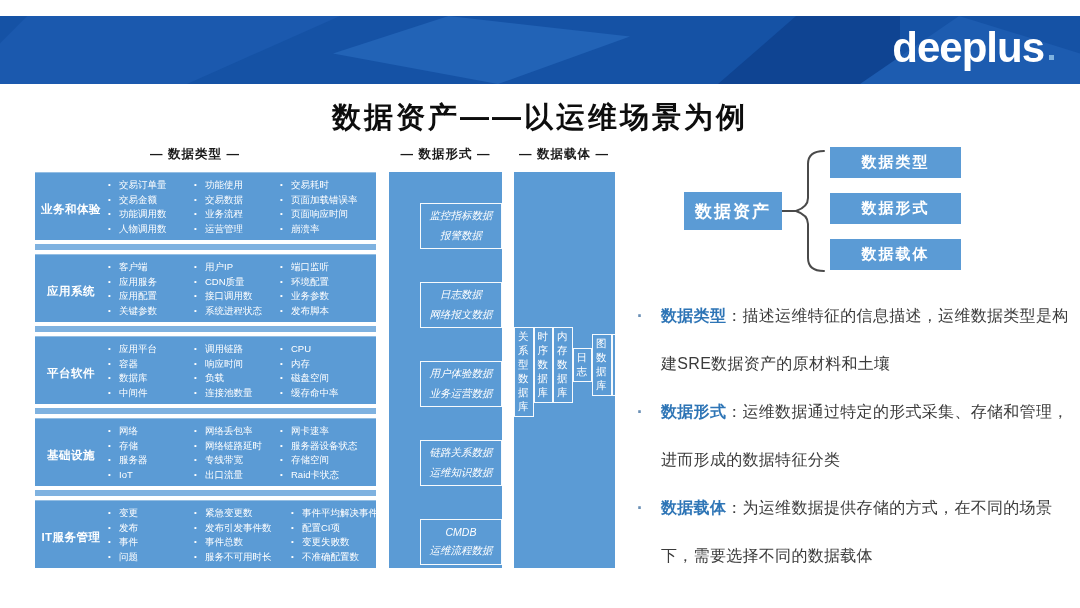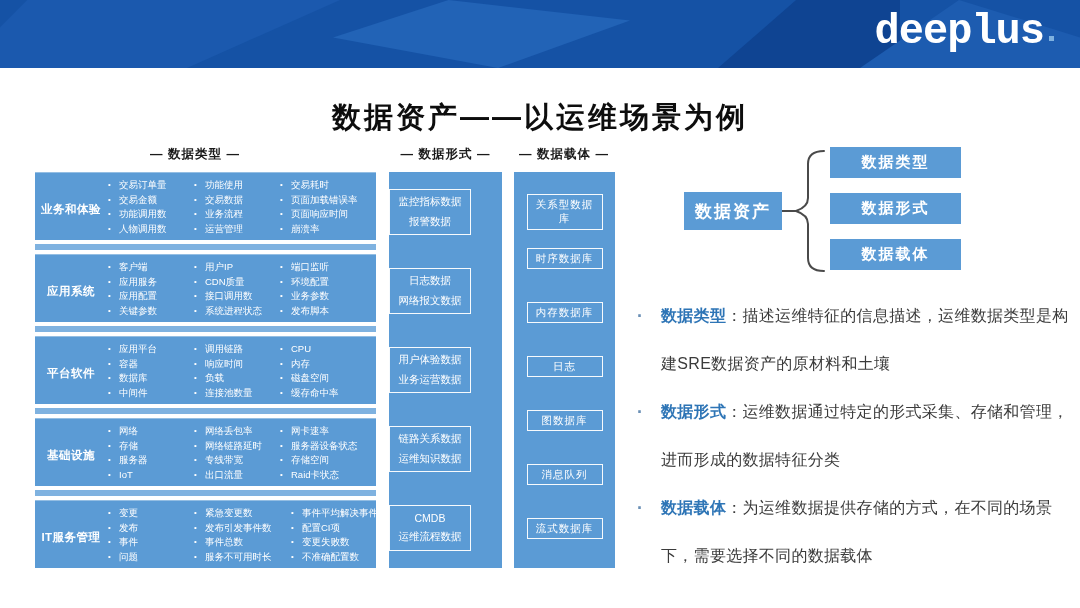--- a/index.html
+++ b/index.html
@@ -1,20 +1,20 @@
 <!DOCTYPE html>
 <html><head>
 <meta charset="utf-8">
 <style>
   html,body{margin:0;padding:0;}
   body{font-family:"Liberation Sans","DejaVu Sans",sans-serif;}
   .slide{position:relative;width:1080px;height:608px;background:#ffffff;overflow:hidden;}
 
   
-  .banner{position:absolute;left:0;top:0;width:1080px;height:68px;background:#1552a5;overflow:hidden;font-family:Liberation Mono, monospace;}
+  .banner{position:absolute;left:0;top:16px;width:1080px;height:68px;background:#1552a5;overflow:hidden;}
   .poly{position:absolute;top:0;height:68px;}
   .poly-a{left:0;width:340px;background:#1b59ae;clip-path:polygon(8% 0,100% 0,55% 100%,0 100%,0 40%);}
   .poly-b{left:300px;width:330px;background:#2263b6;clip-path:polygon(45% 0,100% 30%,60% 100%,10% 55%);}
   .poly-c{left:640px;width:260px;background:#0f4492;clip-path:polygon(60% 0,100% 0,100% 100%,30% 100%);}
   .poly-d{left:860px;width:220px;background:#1d5cb0;clip-path:polygon(0 100%,45% 0,100% 55%,100% 100%);}
   .logo{position:absolute;right:26px;top:8px;color:#ffffff;font-weight:bold;font-size:42px;letter-spacing:-1px;line-height:48px;}
   .logo-dot{display:inline-block;width:5px;height:5px;background:#7fb2e0;margin-left:5px;margin-bottom:2px;}
 
   
   .title{position:absolute;left:0;top:98px;width:1080px;text-align:center;font-size:29px;font-weight:bold;color:#0d0d0d;letter-spacing:3px;}
@@ -29,25 +29,25 @@
   .sep{height:14px;background:linear-gradient(#ffffff 0 4px,#7fb2e0 4px 10px,#ffffff 10px 14px);}
   .band-label{width:72px;display:flex;align-items:center;justify-content:center;color:#ffffff;font-weight:bold;font-size:11.5px;letter-spacing:.5px;text-align:center;}
   .bcol{color:#ffffff;font-size:9.5px;line-height:14.6px;}
   .bcol-1{width:86px;}
   .bcol-2{width:86px;}
   .bcol-3{flex:1;}
   .bcol .li{position:relative;padding-left:12px;white-space:nowrap;}
   .bcol .li::before{content:"•";position:absolute;left:1px;top:0;font-size:8px;}
 
   
-  .form-col{position:absolute;left:389px;top:172px;width:113px;height:396px;background:#5b9bd5;box-sizing:border-box;padding-top:17px;display:flex;flex-direction:column;align-items:flex-start;}
+  .form-col{position:absolute;left:389px;top:172px;width:113px;height:396px;background:#5b9bd5;box-sizing:border-box;padding-top:31px;display:flex;flex-direction:column;align-items:flex-end;font-style:italic;}
   .form-box{width:82px;min-height:46px;border:1px solid rgba(255,255,255,.95);margin-bottom:33px;display:flex;flex-direction:column;align-items:center;justify-content:center;gap:6px;color:#ffffff;font-size:10.5px;text-align:center;box-sizing:border-box;padding:4px 0;}
 
   
-  .carrier-col{position:absolute;left:514px;top:172px;width:101px;height:396px;background:#5b9bd5;box-sizing:border-box;padding-top:22px;display:flex;flex-direction:column;align-items:center;}
+  .carrier-col{position:absolute;left:514px;top:172px;width:101px;height:396px;background:#5b9bd5;box-sizing:border-box;padding-top:22px;display:flex;flex-direction:row;align-items:center;}
   .carrier-box{width:76px;min-height:21px;border:1px solid rgba(255,255,255,.95);display:flex;align-items:center;justify-content:center;color:#ffffff;font-size:10.5px;letter-spacing:1px;text-align:center;box-sizing:border-box;padding:2px 3px;margin-bottom:33px;}
   .carrier-box.first{min-height:36px;margin-bottom:18px;}
 
   
   .asset-root{position:absolute;left:684px;top:192px;width:98px;height:38px;background:#5b9bd5;color:#ffffff;font-size:17px;font-weight:bold;letter-spacing:2px;display:flex;align-items:center;justify-content:center;font-family:Liberation Mono, monospace;}
   .brace-svg{position:absolute;left:782px;top:148px;}
   .asset-child{position:absolute;left:830px;width:131px;height:31px;background:#5b9bd5;color:#ffffff;font-size:15px;font-weight:bold;letter-spacing:2px;display:flex;align-items:center;justify-content:center;}
   .ac-0{top:147px;} .ac-1{top:193px;} .ac-2{top:239px;}
 
   

